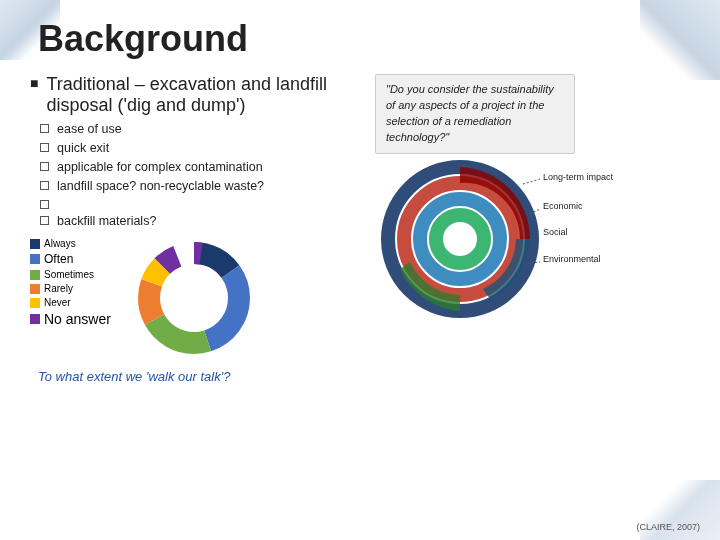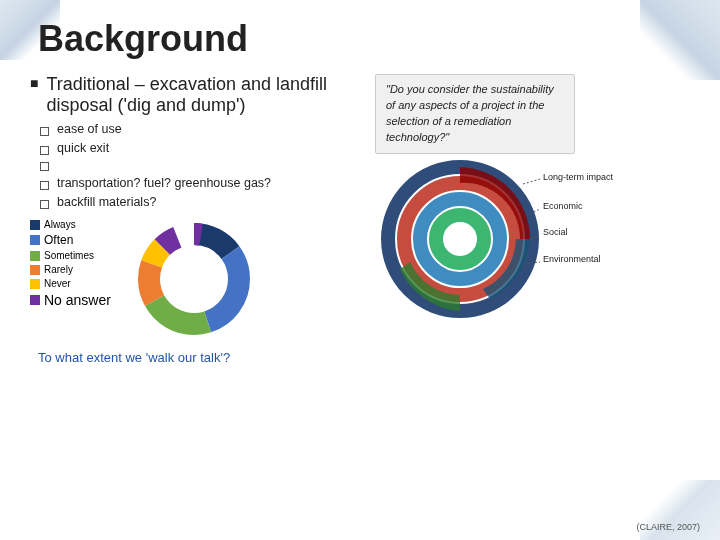--- a/index.html
+++ b/index.html
@@ -90,21 +90,21 @@
       font-size: 18px;
     }
 
     .sub-bullets {
       margin-left: 10px;
       margin-bottom: 4px;
     }
 
     .sub-bullet {
       display: flex;
-      align-items: flex-end;
+      align-items: flex-start;
       margin-bottom: 5px;
       font-size: 12.5px;
       color: #222;
     }
 
     .sub-bullet .sq-icon {
       display: inline-block;
       width: 9px;
       height: 9px;
       border: 1.5px solid #555;
@@ -124,20 +124,21 @@
       padding: 7px 10px;
       font-size: 11px;
       color: #222;
       max-width: 200px;
       line-height: 1.45;
       margin-bottom: 10px;
       font-style: italic;
     }
 
     .italic-text {
+      font-style: italic;
       font-size: 13px;
       color: #2255aa;
       margin-top: 6px;
       margin-left: 8px;
     }
 
     
     .chart-area {
       display: flex;
       flex-direction: row;
@@ -210,24 +211,28 @@
         <div class="sub-bullet">
           <span class="sq-icon"></span>
           <span class="sub-text">ease of use</span>
         </div>
         <div class="sub-bullet">
           <span class="sq-icon"></span>
           <span class="sub-text">quick exit</span>
         </div>
         <div class="sub-bullet">
           <span class="sq-icon"></span>
-        </div>
-        <div class="sub-bullet">
-          <span class="sq-icon"></span>
-          <span class="sub-text">transportation? fuel? greenhouse gas?</span>
+          <span class="sub-text">applicable for complex contamination</span>
+        </div>
+        <div class="sub-bullet">
+          <span class="sq-icon"></span>
+          <span class="sub-text">landfill space? non-recyclable waste?</span>
+        </div>
+        <div class="sub-bullet">
+          <span class="sq-icon"></span>
         </div>
         <div class="sub-bullet">
           <span class="sq-icon"></span>
           <span class="sub-text">backfill materials?</span>
         </div>
       </div>
 
       <div class="chart-area">
         <div class="legend-area">
 

